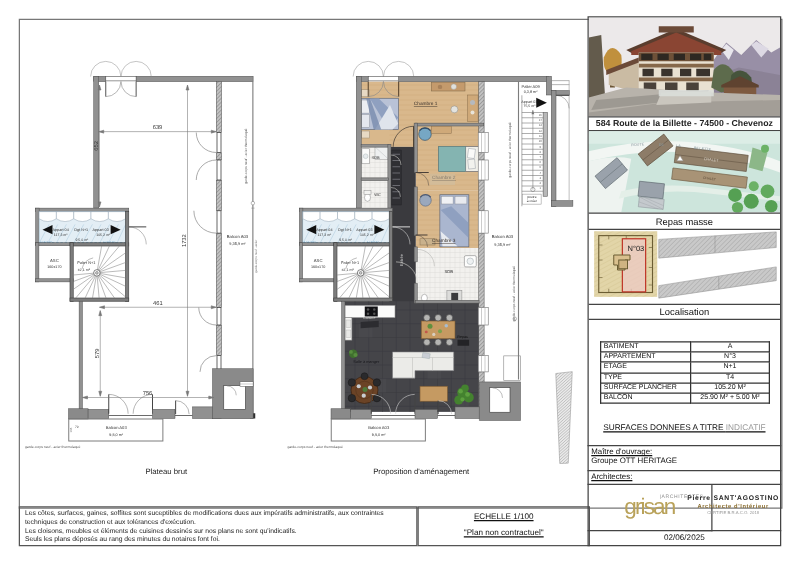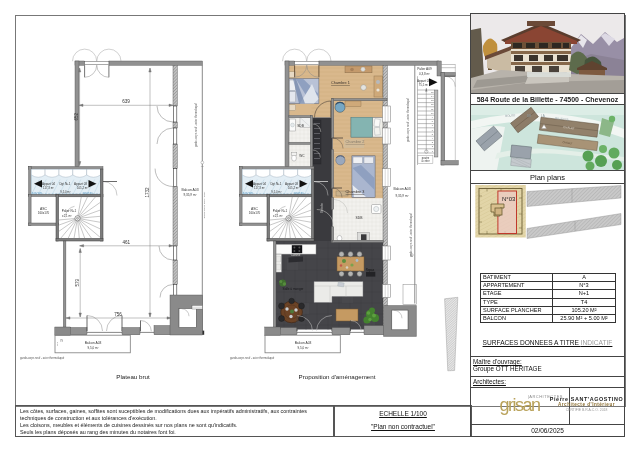--- a/index.html
+++ b/index.html
@@ -964,21 +964,21 @@
       <circle cx="119" cy="61" r="4.5" fill="#62aa5e"></circle>
 <circle cx="141" cy="14" r="3.2" fill="#6cb267"></circle>
 
 <text x="34" y="12" font-size="3" fill="#8a9aa0" transform="rotate(-4 34 12)">ROUTE</text>
 <text x="56" y="11.6" font-size="3" fill="#8a9aa0">DE</text>
 <text x="70" y="12.4" font-size="3" fill="#8a9aa0">LA</text>
 <text x="84" y="14.2" font-size="3" fill="#8a9aa0" transform="rotate(6 84 14)">BILLETTE</text>
 <path d="M73,19.5 l2.4,4 l-4.8,0 Z" fill="#ffffff" stroke="#999" stroke-width="0.4"></path>
 </svg>
 
-<div class="abs" style="left:471px;top:170px;width:153px;height:14px;border-top:1px solid #444;border-bottom:1px solid #444;box-sizing:border-box;text-align:center;font-size:7.5px;color:#111;line-height:13px;">Plan plans</div>
+<div class="abs" style="left:471px;top:170px;width:153px;height:14px;border-top:1px solid #444;border-bottom:1px solid #444;box-sizing:border-box;text-align:center;font-size:7.5px;color:#111;line-height:13px;">Repas masse</div>
 
 <svg class="abs" style="left:471px;top:184px" width="153" height="59" viewBox="0 0 153 59">
 <rect x="0" y="0" width="153" height="59" fill="#ffffff"></rect>
 <defs>
         <pattern id="lochatch" width="2.6" height="2.6" patternTransform="rotate(45)" patternUnits="userSpaceOnUse">
           <rect width="2.6" height="2.6" fill="#c9c9c9"></rect>
           <line x1="0" y1="0" x2="0" y2="2.6" stroke="#8f8f8f" stroke-width="0.5"></line>
         </pattern>
 <pattern id="tanhatch" width="3.2" height="3.2" patternTransform="rotate(-28)" patternUnits="userSpaceOnUse">
           <rect width="3.2" height="3.2" fill="#e2d5a8"></rect>
@@ -1007,20 +1007,21 @@
 <rect x="24" y="24" width="7" height="7" fill="#cfb382" stroke="#6b5d33" stroke-width="0.8"></rect>
 <text x="31" y="16.5" font-size="6" fill="#222">N°03</text>
 
 <path d="M56,7.5 L150,1.5 L150,14 L56,22.5 Z" fill="url(#lochatch)" stroke="#8a8a8a" stroke-width="0.4"></path>
 <line x1="101" y1="4.5" x2="101" y2="18" stroke="#8a8a8a" stroke-width="0.4"></line>
 
 <path d="M56,44.5 L150,29.5 L150,40.5 L56,54.5 Z" fill="url(#lochatch)" stroke="#8a8a8a" stroke-width="0.4"></path>
 <line x1="104" y1="37" x2="104" y2="47" stroke="#8a8a8a" stroke-width="0.4"></line>
 </svg>
 
+<div class="abs" style="left:471px;top:243px;width:153px;height:13px;border-top:1px solid #444;border-bottom:1px solid #444;box-sizing:border-box;text-align:center;font-size:7.5px;color:#111;line-height:12px;">Localisation</div>
 
 <div class="abs" style="left:480px;top:273px;width:136px;height:45px;">
 <table style="border-collapse:collapse;width:136px;font-size:5.6px;color:#111;table-layout:fixed;line-height:5.2px;">
 <tbody>
           <tr>
             <td style="border:0.5px solid #333;width:69px;padding:0 0 0 2px;height:5.2px;">BATIMENT</td>
             <td style="border:0.5px solid #333;text-align:center;">A</td>
           </tr>
 <tr>
             <td style="border:0.5px solid #333;padding:0 0 0 2px;height:5.2px;">APPARTEMENT</td>

